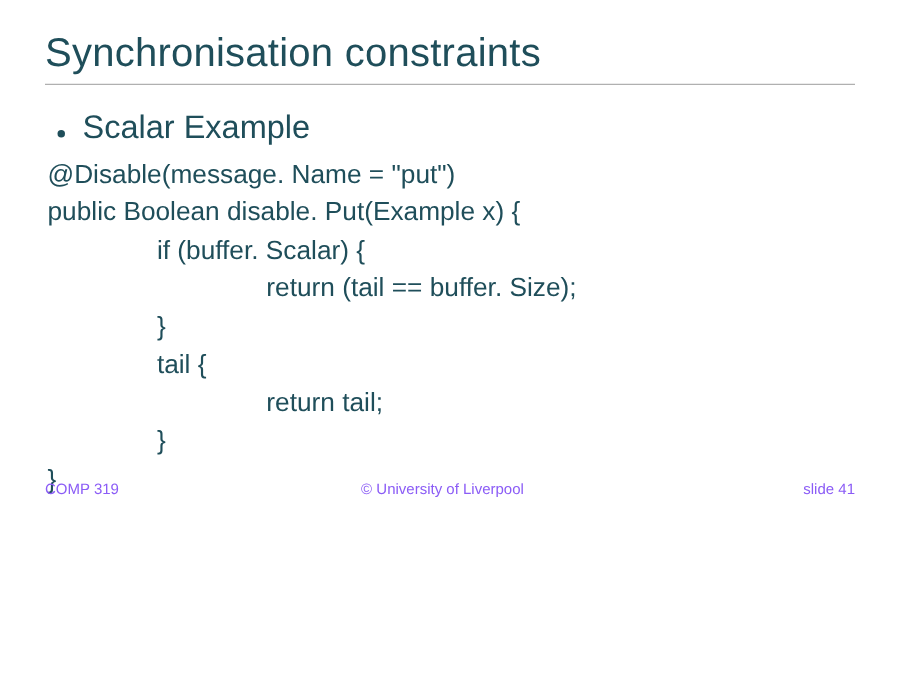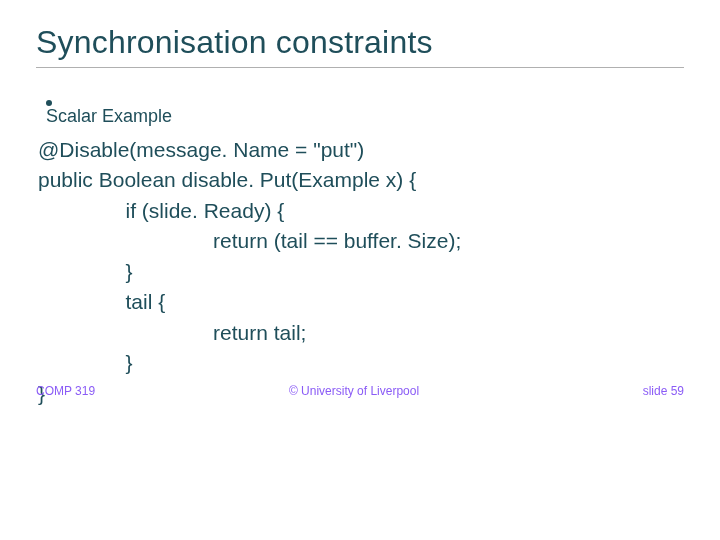--- a/index.html
+++ b/index.html
@@ -20,24 +20,23 @@
   .rule {
     border: none;
     border-top: 1px solid #b0b0b0;
     margin: 4px 0 18px 0;
     width: 100%;
   }
   .bullet-row {
     display: flex;
     align-items: baseline;
     color: #1f4e5a;
-    font-size: 18px;
+    font-size: 26px;
     margin-left: 10px;
     margin-bottom: 8px;
-    flex-direction: column;
   }
   .bullet-dot {
     width: 6px;
     height: 6px;
     background: #1f4e5a;
     border-radius: 50%;
     margin-right: 14px;
     margin-top: 14px;
     flex: 0 0 auto;
   }
@@ -77,27 +76,27 @@
   <h1 class="title">Synchronisation constraints</h1>
   <hr class="rule">
 
   <div class="bullet-row">
     <span class="bullet-dot"></span>
     <span class="bullet-text">Scalar Example</span>
   </div>
 
   <div class="code"><span>@Disable(message. Name = "put")</span>
 <span>public Boolean disable. Put(Example x) {</span>
-<span>               if (slide. Ready) {</span>
+<span>               if (buffer. Scalar) {</span>
 <span>                              return (tail == buffer. Size);</span>
 <span>               }</span>
 <span>               tail {</span>
 <span>                              return tail;</span>
 <span>               }</span>
 <span>}</span></div>
 
   <div class="footer">
     <span>COMP 319</span>
     <span class="center">© University of Liverpool</span>
-    <span class="right">slide  59</span>
+    <span class="right">slide  41</span>
   </div>
 
 </div>
 
 </body></html>

